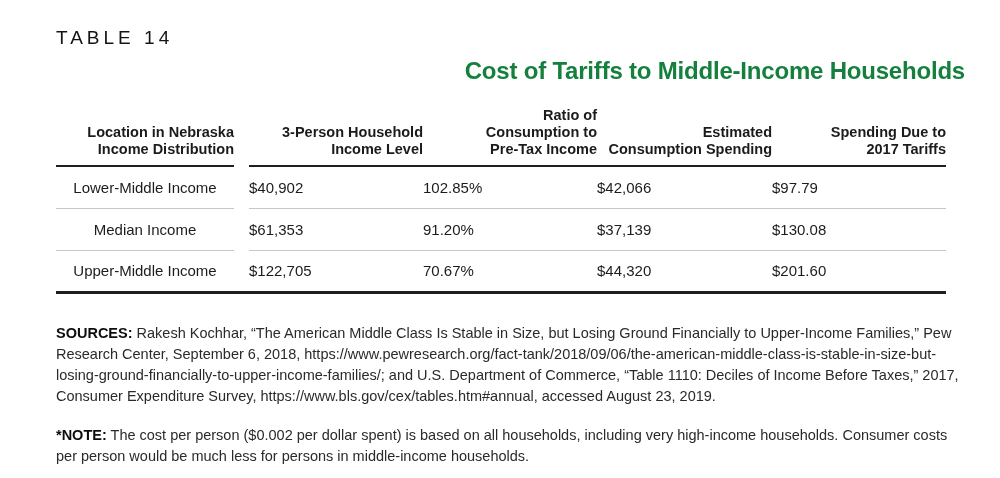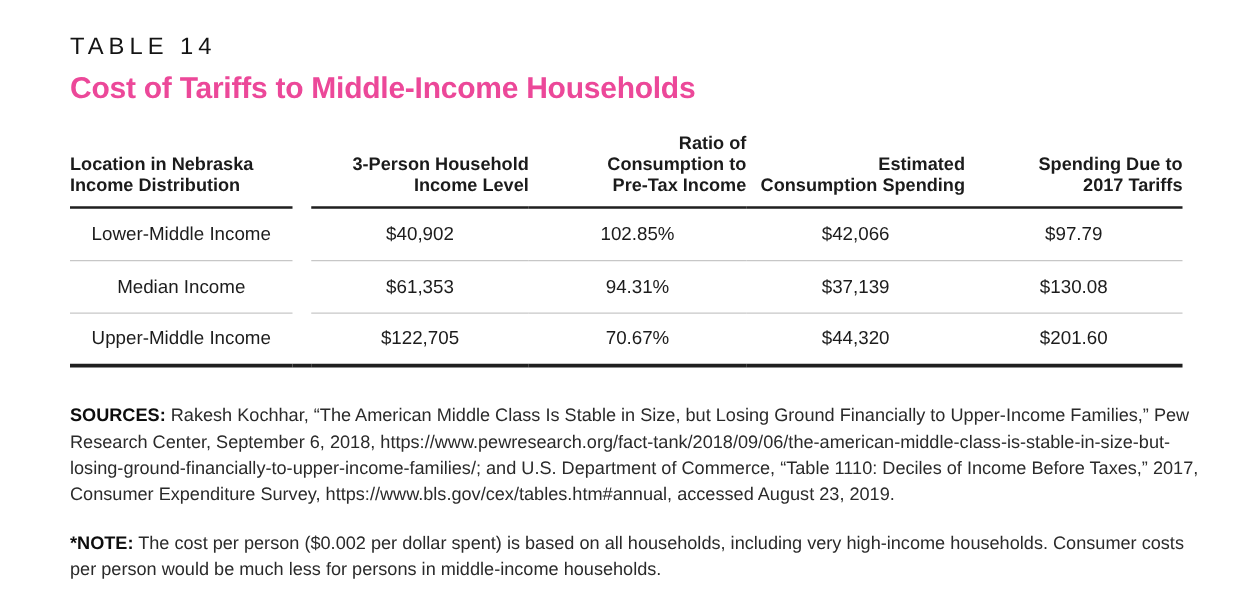--- a/index.html
+++ b/index.html
@@ -16,48 +16,48 @@
     font-size: 19px;
     letter-spacing: 4px;
     font-weight: 400;
     color: #141414;
     line-height: 24px;
   }
   .title {
     font-size: 24px;
     font-weight: 700;
     letter-spacing: -0.2px;
-    color: #ec4899;
+    color: #15803d;
     line-height: 32px;
     margin-top: 5px;
+    text-align: right;
   }
 
   table.data-table {
     margin-top: 20px;
     width: 890px;
     border-collapse: collapse;
     table-layout: fixed;
   }
   .data-table th {
     font-size: 14.5px;
     font-weight: 700;
     line-height: 17px;
     vertical-align: bottom;
     padding-bottom: 7px;
     white-space: pre-line;
     text-align: right;
     border-bottom: 2px solid #1f1f1f;
   }
-  .data-table th.col-loc { text-align: left; }
+  .data-table th.col-loc { text-align: right; }
   .data-table th.spacer, .data-table td.spacer { border-bottom: none; }
   .data-table td {
     font-size: 15px;
     height: 42px;
     vertical-align: middle;
-    text-align: center;
     color: #1c1c1c;
     border-bottom: 1px solid #c7c7c7;
   }
   .data-table td.col-loc { text-align: center; }
   .data-table tr.last td,
   .data-table tr.last td.spacer {
     border-bottom: 3px solid #1f1f1f;
   }
 
   .sources, .note {
@@ -109,21 +109,21 @@
         <td class="spacer"></td>
         <td>$40,902</td>
         <td>102.85%</td>
         <td>$42,066</td>
         <td>$97.79</td>
       </tr>
       <tr>
         <td class="col-loc">Median Income</td>
         <td class="spacer"></td>
         <td>$61,353</td>
-        <td>94.31%</td>
+        <td>91.20%</td>
         <td>$37,139</td>
         <td>$130.08</td>
       </tr>
       <tr class="last">
         <td class="col-loc">Upper-Middle Income</td>
         <td class="spacer"></td>
         <td>$122,705</td>
         <td>70.67%</td>
         <td>$44,320</td>
         <td>$201.60</td>

